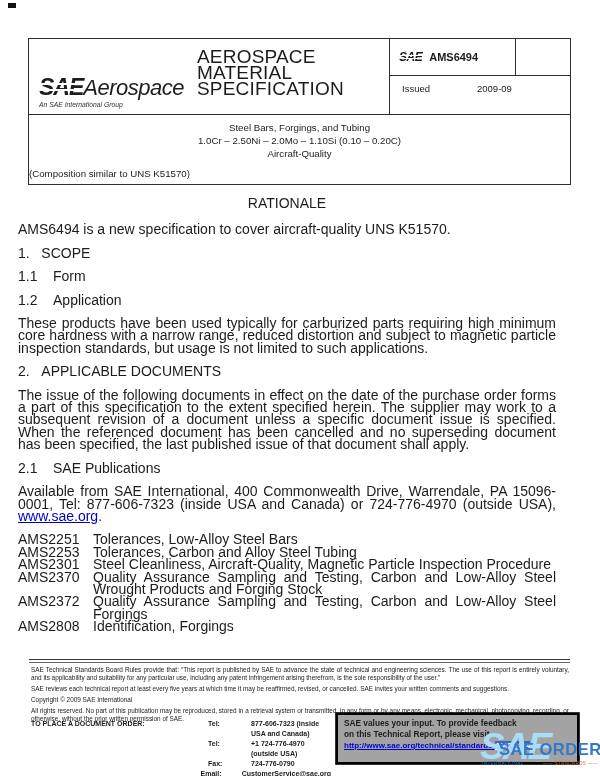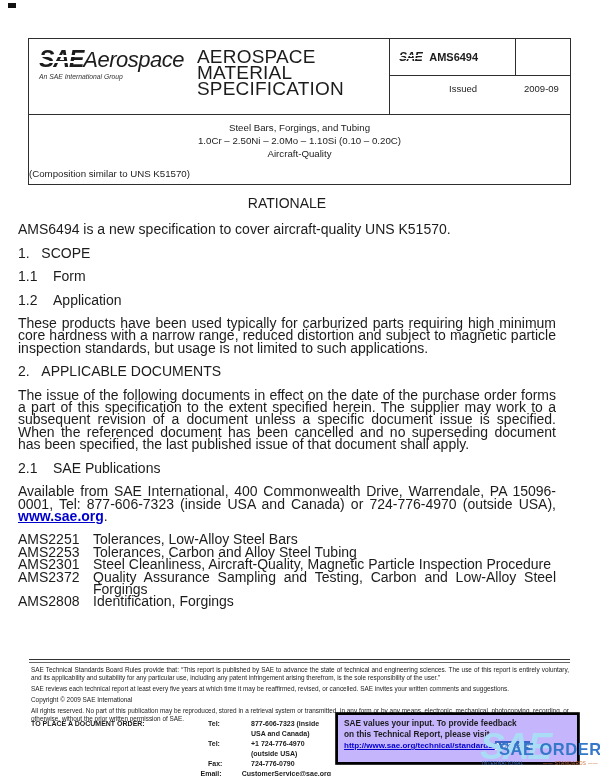--- a/index.html
+++ b/index.html
@@ -3,64 +3,64 @@
 <meta charset="utf-8">
 <style>
   html,body{margin:0;padding:0;}
   body{width:600px;height:776px;background:#f4f4f2;font-family:"Liberation Sans",sans-serif;}
   .page{position:relative;width:600px;height:776px;background:#ffffff;overflow:hidden;color:#1c1c1c;}
   .artifact{position:absolute;left:8px;top:3px;width:8px;height:5px;background:#111;}
 
   
   .header-box{position:absolute;left:28px;top:38px;width:541px;height:75px;border:1.5px solid #2e2e2e;display:flex;}
   .header-left{flex:1;display:flex;padding:9px 8px 0 10px;}
-  .logo-block{width:158px;}
+  .logo-block{width:158px;margin-top:28px;}
   .logo-line{white-space:nowrap;}
   .sae-mark{position:relative;display:inline-block;font-style:italic;font-weight:900;letter-spacing:-1px;font-size:23px;line-height:22px;}
   .sae-mark i{position:absolute;left:-1px;right:2px;height:2px;background:#fff;}
   .sae-mark i.s1{top:7px;} .sae-mark i.s2{top:13px;}
   .logo-aero{font-style:italic;font-size:22px;line-height:22px;letter-spacing:-0.5px;}
   .logo-tag{font-style:italic;font-size:6.8px;color:#333;margin-top:2px;}
   .doc-type{font-weight:normal;font-size:19px;line-height:16px;letter-spacing:0.2px;width:175px;padding-top:1px;}
   .header-right{width:180px;border-left:1.5px solid #2e2e2e;display:flex;flex-direction:column;}
   .hr-top{height:36px;display:flex;border-bottom:1.5px solid #2e2e2e;}
   .hr-num{width:116px;border-right:1.5px solid #2e2e2e;display:flex;align-items:center;padding-left:9px;gap:7px;}
   .hr-num .sae-mark{font-size:12px;line-height:12px;letter-spacing:-0.5px;}
   .hr-num .sae-mark i{height:1.2px;} .hr-num .sae-mark i.s1{top:3.5px;} .hr-num .sae-mark i.s2{top:7px;}
   .hr-num-text{font-weight:bold;font-size:11px;}
   .hr-rev{flex:1;}
   .hr-issued{flex:1;display:flex;align-items:flex-start;padding:7px 0 0 12px;font-size:9.5px;}
-  .issued-label{width:75px;margin-left:47px;}
+  .issued-label{width:75px;}
 
   
   .title-box{position:absolute;left:28px;top:113px;width:541px;height:71px;border:1.5px solid #2e2e2e;border-top:none;font-size:9.7px;line-height:13px;}
   .title-center{text-align:center;padding-top:8px;}
   .composition{text-align:left;padding:7px 13px 0 0;}
 
   
   .content{position:absolute;left:18px;top:197px;width:538px;font-size:14px;line-height:12.4px;}
   .center-head{text-align:center;margin-bottom:14px;}
   .para{text-align:justify;margin-bottom:11px;}
   .head{margin-bottom:11px;}
-  .link{color:#0000cc;text-decoration:underline;cursor:pointer;font-weight:bold;}
+  .link{color:#0000cc;text-decoration:underline;cursor:pointer;}
   .pub-list{margin-top:1px;}
   .pub-row{display:flex;}
   .pub-code{width:75px;flex:none;}
   .pub-title{flex:1;text-align:justify;}
 
   
   .footer-rule{position:absolute;left:29px;top:659px;width:541px;height:2px;border-top:1.6px solid #333;border-bottom:0.8px solid #666;}
   .legal{position:absolute;left:31px;top:666px;width:538px;font-size:6.4px;line-height:7.9px;color:#222;}
   .legal p{margin:0 0 3.2px 0;text-align:justify;}
   .order-block{position:absolute;left:31px;top:719px;width:300px;font-size:7px;font-weight:bold;line-height:10px;color:#1a1a1a;}
   .order-grid{display:flex;}
   .order-col1{width:177px;}
   .order-col2{width:43px;}
   .order-col3{flex:1;}
-  .feedback-box{position:absolute;left:336px;top:713px;width:227px;height:41px;border:2px solid #000;box-shadow:0 0 0 0.8px #000;padding:3px 6px;font-size:8.3px;font-weight:bold;line-height:11px;background:#c4b5fd;}
+  .feedback-box{position:absolute;left:336px;top:713px;width:227px;height:41px;border:2px solid #000;box-shadow:0 0 0 0.8px #000;padding:3px 6px;font-size:8.3px;font-weight:bold;line-height:11px;background:#a3a3a3;}
   .feedback-box .link{font-size:8px;}
   .hl{background:#3a66c8;color:#fff;text-decoration:underline;}
 
   
   .watermark{position:absolute;left:478px;top:731px;width:122px;height:45px;pointer-events:none;}
   .wm-big{position:absolute;left:2px;top:-4px;font-size:37px;font-weight:900;font-style:italic;letter-spacing:-2px;color:#aadcf5;line-height:40px;}
   .wm-name{position:absolute;left:21px;top:9px;font-size:16.5px;font-weight:900;letter-spacing:0.5px;color:#3577c8;line-height:18px;white-space:nowrap;}
   .wm-sub{position:absolute;left:4px;top:30px;width:116px;display:flex;justify-content:space-between;font-size:4.6px;letter-spacing:0.4px;}
   .wm-sub-left{color:#3577c8;}
   .wm-sub-right{color:#d0703c;}
@@ -130,20 +130,24 @@
         </div>
       <div class="pub-row">
           <span class="pub-code">AMS2253</span>
           <span class="pub-title">Tolerances, Carbon and Alloy Steel Tubing</span>
         </div>
       <div class="pub-row">
           <span class="pub-code">AMS2301</span>
           <span class="pub-title">Steel Cleanliness, Aircraft-Quality, Magnetic Particle Inspection Procedure</span>
         </div>
       <div class="pub-row">
+          <span class="pub-code">AMS2370</span>
+          <span class="pub-title">Quality Assurance Sampling and Testing, Carbon and Low-Alloy Steel Wrought Products and Forging Stock</span>
+        </div>
+      <div class="pub-row">
           <span class="pub-code">AMS2372</span>
           <span class="pub-title">Quality Assurance Sampling and Testing, Carbon and Low-Alloy Steel Forgings</span>
         </div>
       <div class="pub-row">
           <span class="pub-code">AMS2808</span>
           <span class="pub-title">Identification, Forgings</span>
         </div>
     </div>
   </div>
 

